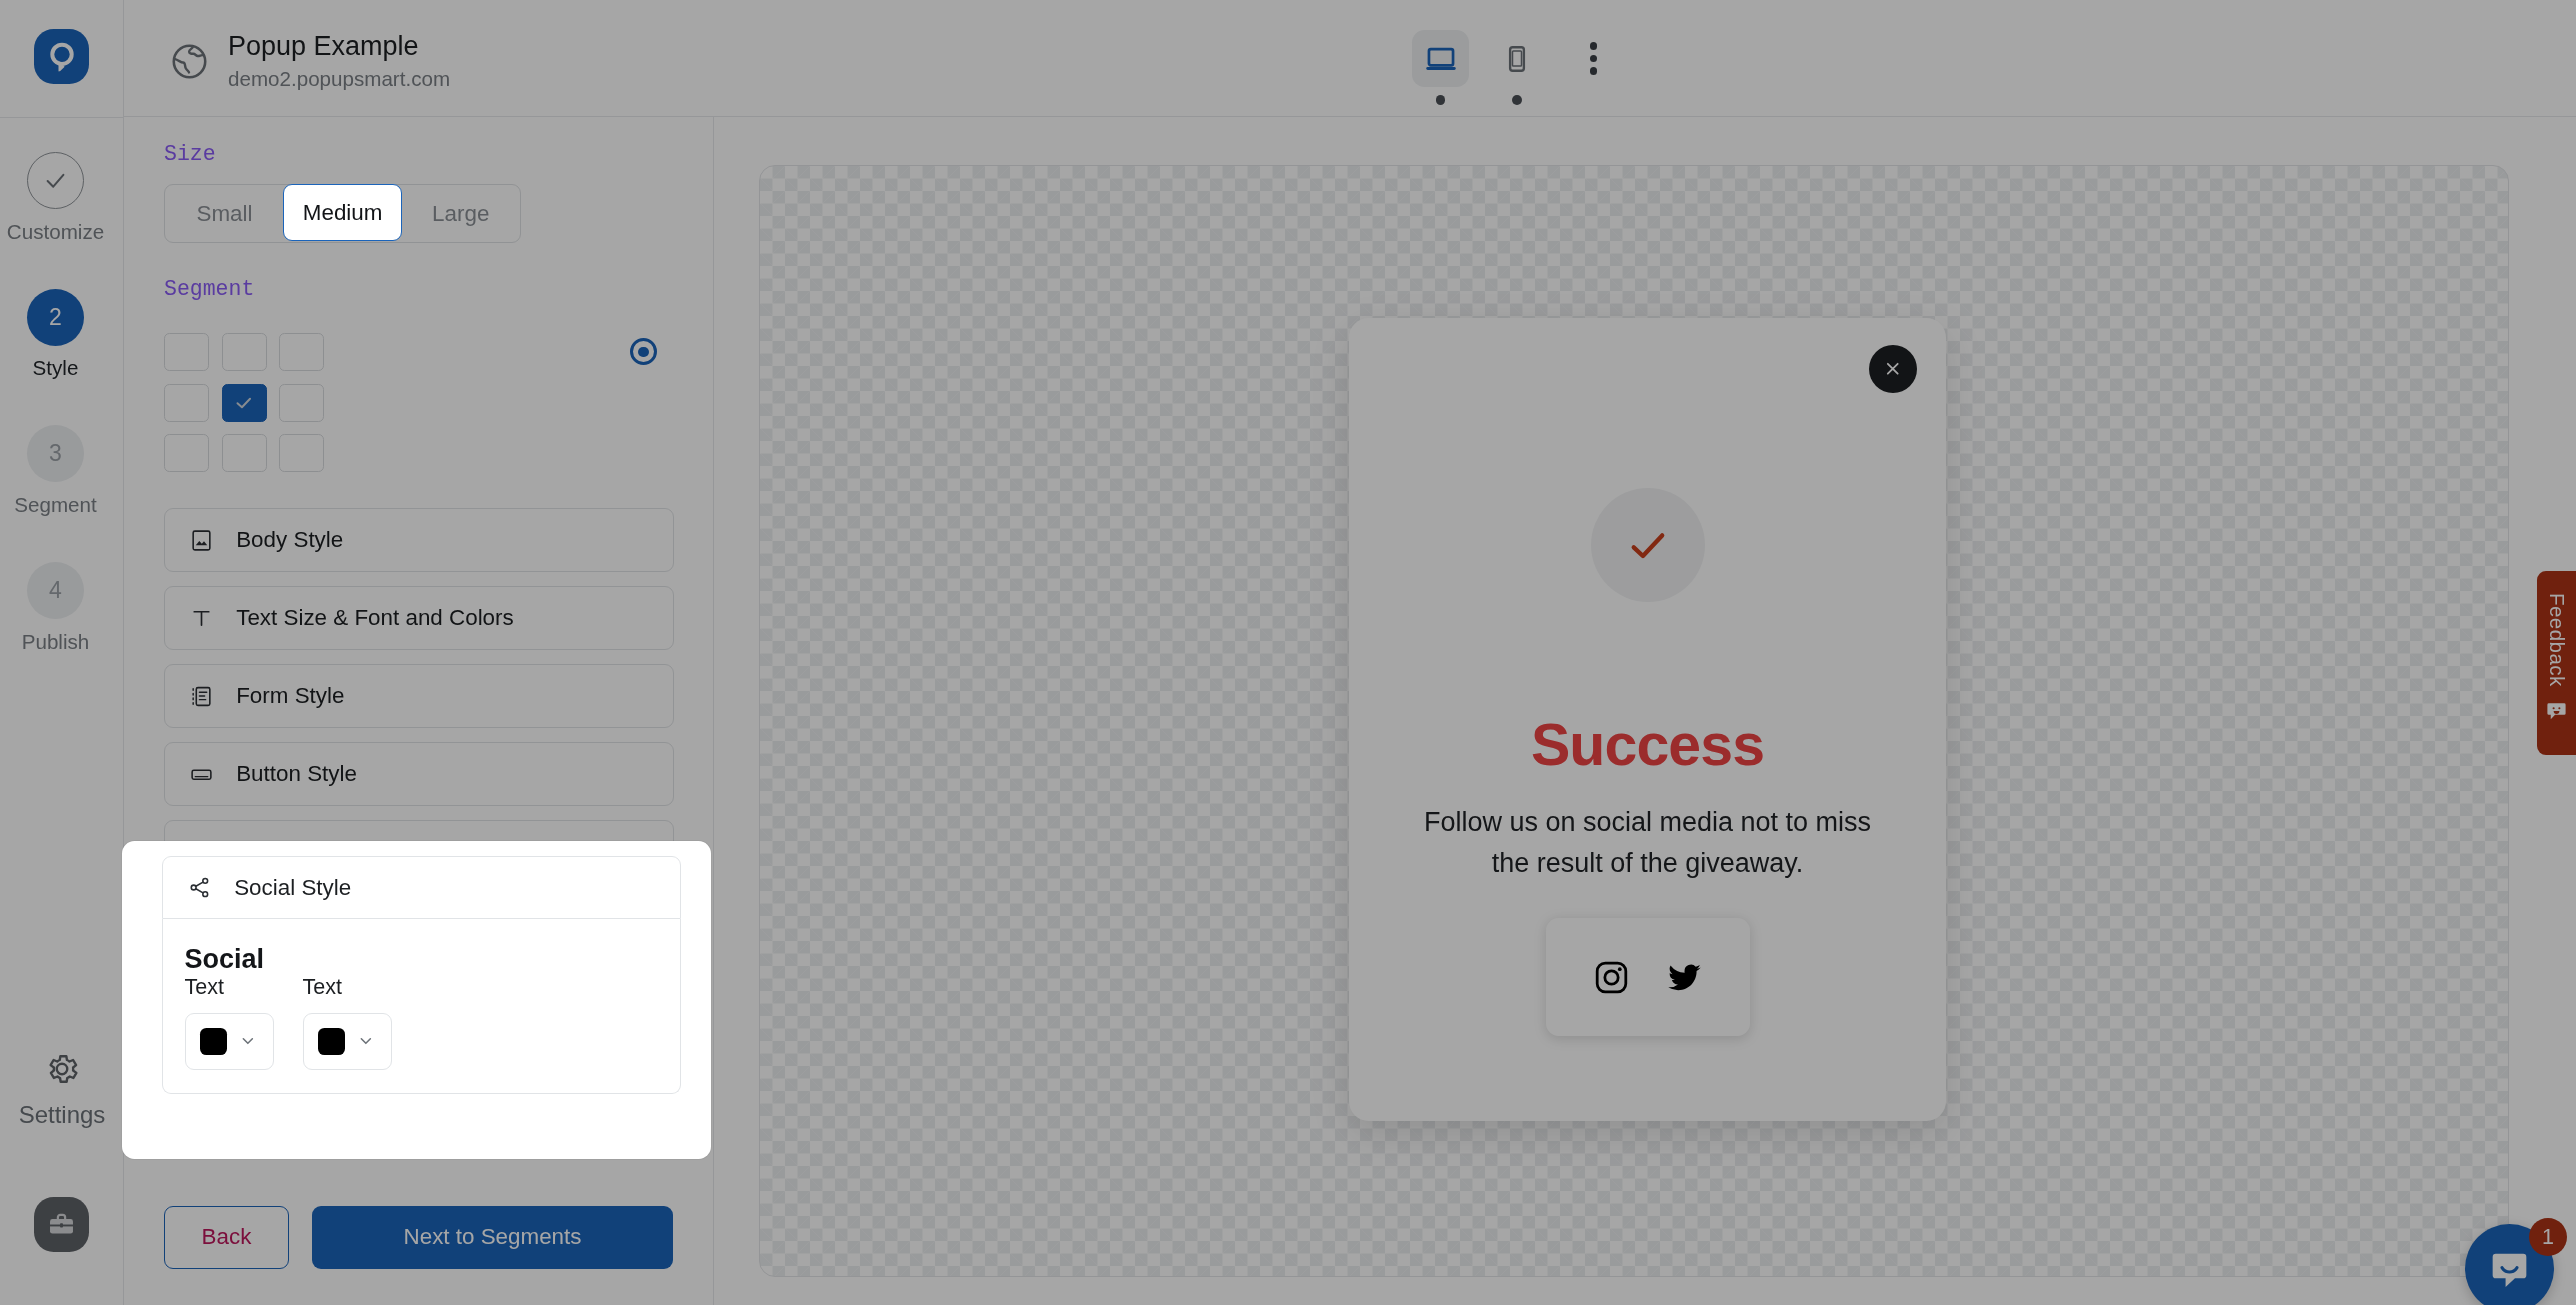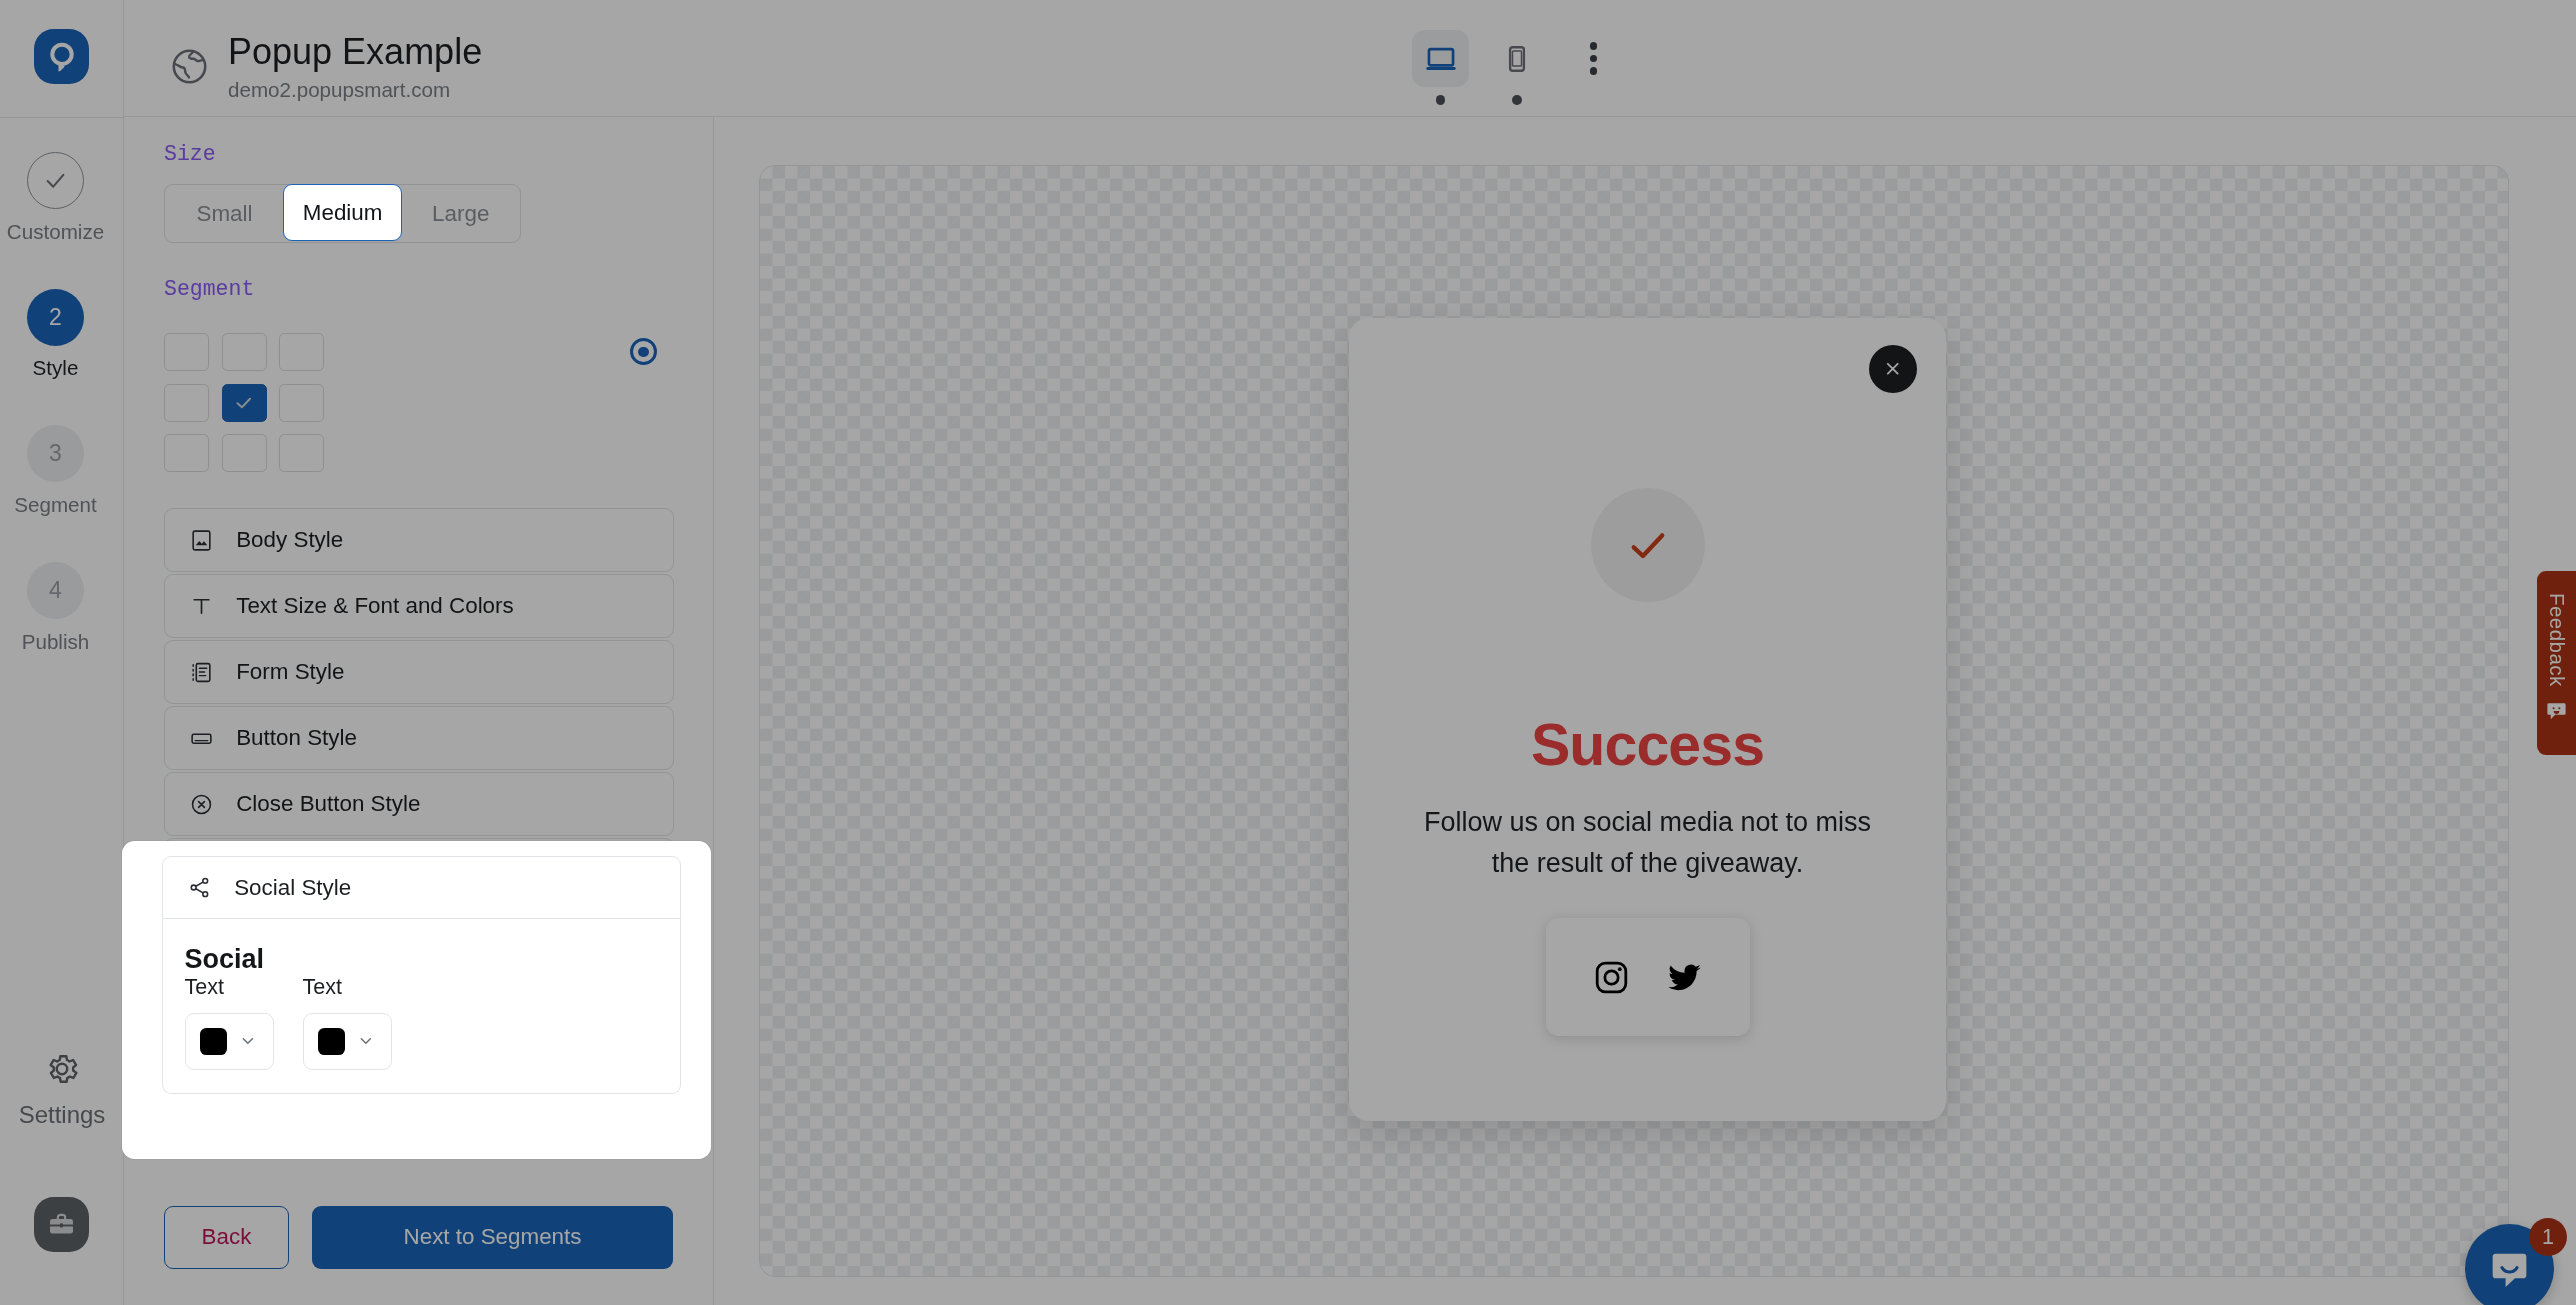--- a/index.html
+++ b/index.html
@@ -49,21 +49,21 @@
     display: flex; align-items: center; justify-content: center; cursor: pointer;
   }
 
   
   .header {
     position: absolute; left: 124px; top: 0; width: 2452px; height: 117px;
     background: #ffffff; border-bottom: 0.9px solid #e6e8eb;
   }
   .site-badge { position: absolute; left: 45px; top: 30px; display: flex; align-items: center; gap: 18px; }
   .globe { width: 41px; height: 41px; flex: 0 0 41px; }
-  .site-title { font-size: 36px; color: #1c1f22; line-height: 1.2; }
+  .site-title { font-size: 27px; color: #1c1f22; line-height: 1.2; }
   .site-url { font-size: 20.6px; color: #7b8086; line-height: 1.35; margin-top: 2.7px; }
 
   .devices { position: absolute; left: 1288px; top: 30px; display: flex; align-items: flex-start; gap: 19.7px; }
   .dev { width: 57px; display: flex; flex-direction: column; align-items: center; gap: 8px; cursor: pointer; }
   .dev .box {
     width: 57px; height: 57px; border-radius: 12.5px;
     display: flex; align-items: center; justify-content: center;
   }
   .dev.active .box { background: #eef0f2; }
   .dev .dot { width: 9.8px; height: 9.8px; border-radius: 50%; background: #4c5157; }
@@ -102,21 +102,21 @@
     cursor: pointer; display: flex; align-items: center; justify-content: center;
   }
   .pos-cell.on { background: #1b64ba; border-color: #1b64ba; }
   .pos-radio {
     position: absolute; left: 466px; top: 5.4px; width: 27px; height: 27px;
     border-radius: 50%; border: 3.6px solid #1b64ba; background: #ffffff;
     display: flex; align-items: center; justify-content: center; cursor: pointer;
   }
   .pos-radio i { width: 10.7px; height: 10.7px; border-radius: 50%; background: #1b64ba; display: block; }
 
-  .acc-list { margin-top: 36px; display: flex; flex-direction: column; gap: 2px; }
+  .acc-list { margin-top: 36px; display: flex; flex-direction: column; gap: 14px; }
   .acc-item {
     height: 64px; border: 0.9px solid #e1e4e7; border-radius: 9px; background: #ffffff;
     display: flex; align-items: center; padding: 0 21.5px; gap: 19.7px; cursor: pointer;
   }
   .acc-icon { width: 30px; height: 30px; flex: 0 0 30px; display: flex; align-items: center; justify-content: center; }
   .acc-text { font-size: 22.4px; color: #1c1f22; }
 
   .panel-scrollbar {
     position: absolute; left: 699px; top: 522px; width: 9px; height: 626px;
     background: #c7cacd; border-radius: 5.4px;

